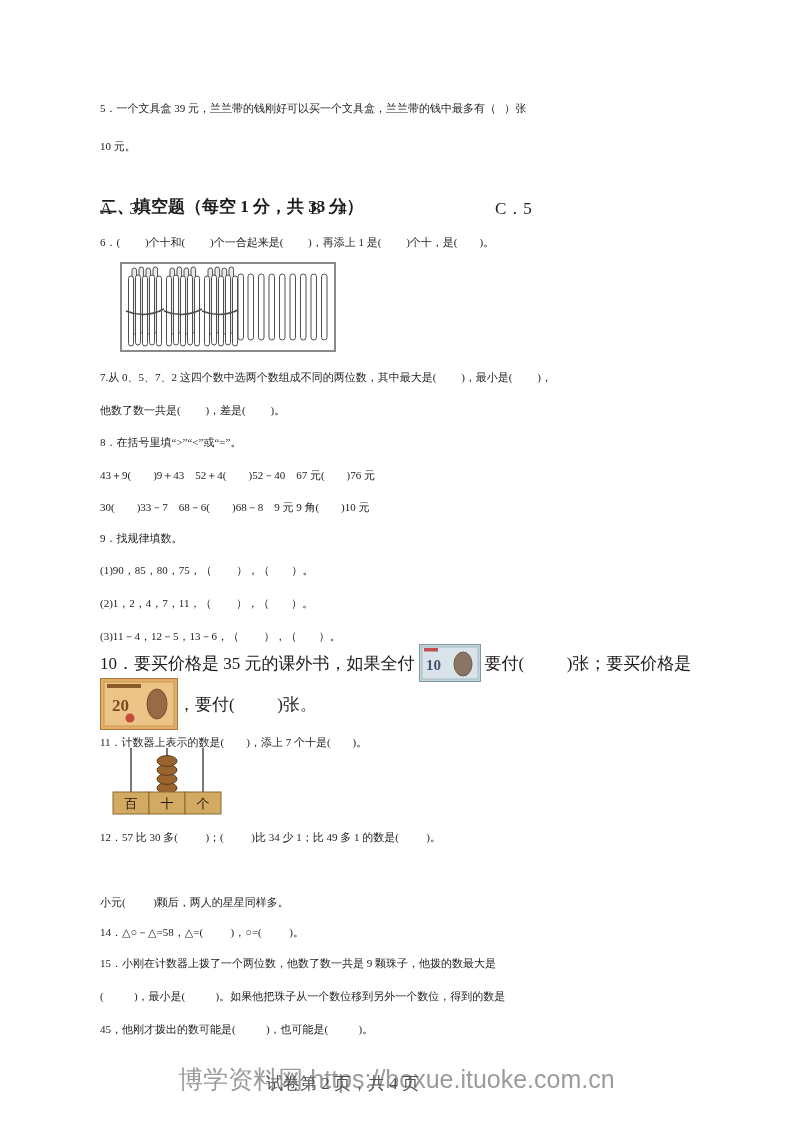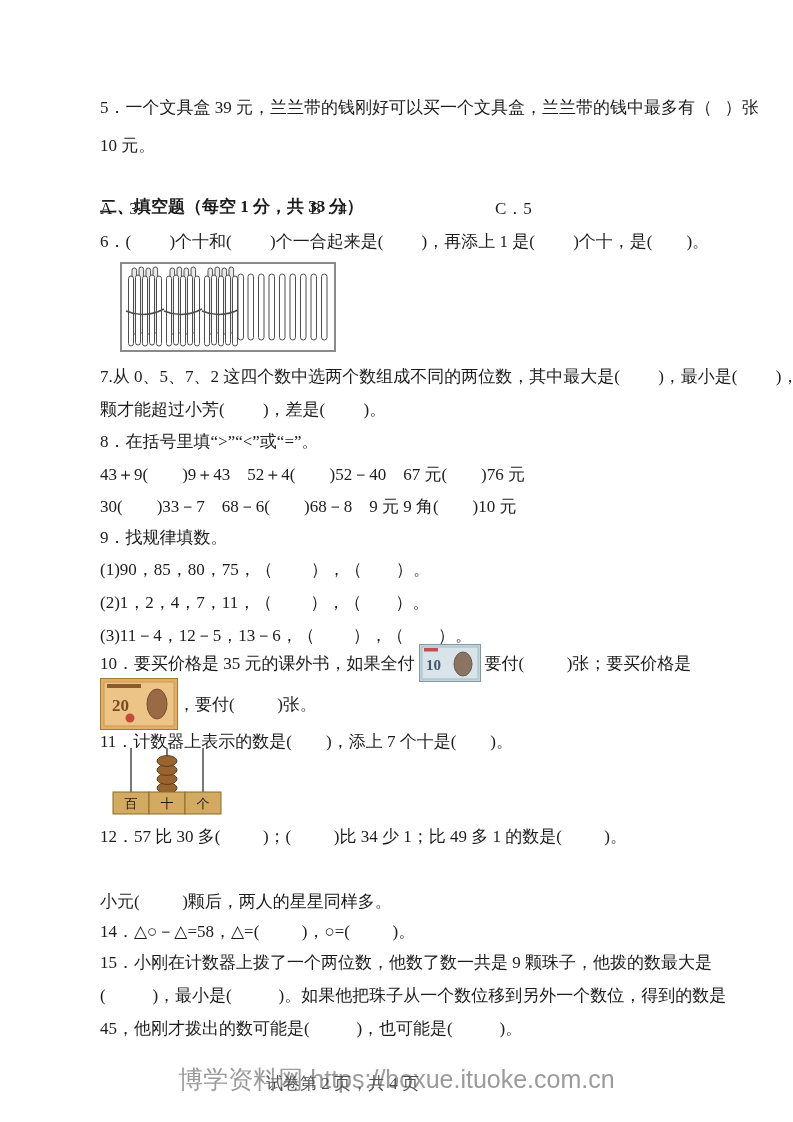--- a/index.html
+++ b/index.html
@@ -8,21 +8,21 @@
     width:793px;height:1122px;
     margin:0 auto;
     background:#ffffff;
     overflow:hidden;
     font-family:"Liberation Serif","DejaVu Serif",serif;
     color:#1c1c1c;
   }
   .ln{
     position:absolute;
     left:100px;
-    font-size:17px;
+    font-size:11px;
     line-height:22px;
     white-space:pre;
   }
   .bold{font-weight:bold;font-size:17px;}
   .opt{position:absolute;font-size:17px;white-space:pre;margin-top:27px;}
   .flexln{
     position:absolute;left:100px;
     display:flex;align-items:center;
     font-size:17px;white-space:pre;text-align:center;
   }
@@ -114,21 +114,21 @@
           <rect x="170" y="12" width="5.5" height="66" rx="2.7"></rect>
           <rect x="180.5" y="12" width="5.5" height="66" rx="2.7"></rect>
           <rect x="191" y="12" width="5.5" height="66" rx="2.7"></rect>
           <rect x="201.5" y="12" width="5.5" height="66" rx="2.7"></rect>
           <rect x="118" y="12" width="5.5" height="66" rx="2.7"></rect>
       </g>
     </svg>
   </div>
 
   <div class="ln" style="top:366px">7.从 0、5、7、2 这四个数中选两个数组成不同的两位数，其中最大是(         )，最小是(         )，</div>
-  <div class="ln" style="top:399px">颗才能超过小芳(         )，差是(         )。</div>
+  <div class="ln" style="top:399px">他数了数一共是(         )，差是(         )。</div>
 
   <div class="ln" style="top:431px">8．在括号里填“&gt;”“&lt;”或“=”。</div>
   <div class="ln" style="top:464px">43＋9(        )9＋43　52＋4(        )52－40　67 元(        )76 元</div>
   <div class="ln" style="top:496px">30(        )33－7　68－6(        )68－8　9 元 9 角(        )10 元</div>
 
   <div class="ln" style="top:527px">9．找规律填数。</div>
   <div class="ln" style="top:559px">(1)90，85，80，75，（         ），（        ）。</div>
   <div class="ln" style="top:592px">(2)1，2，4，7，11，（         ），（        ）。</div>
   <div class="ln" style="top:625px">(3)11－4，12－5，13－6，（         ），（        ）。</div>
 

